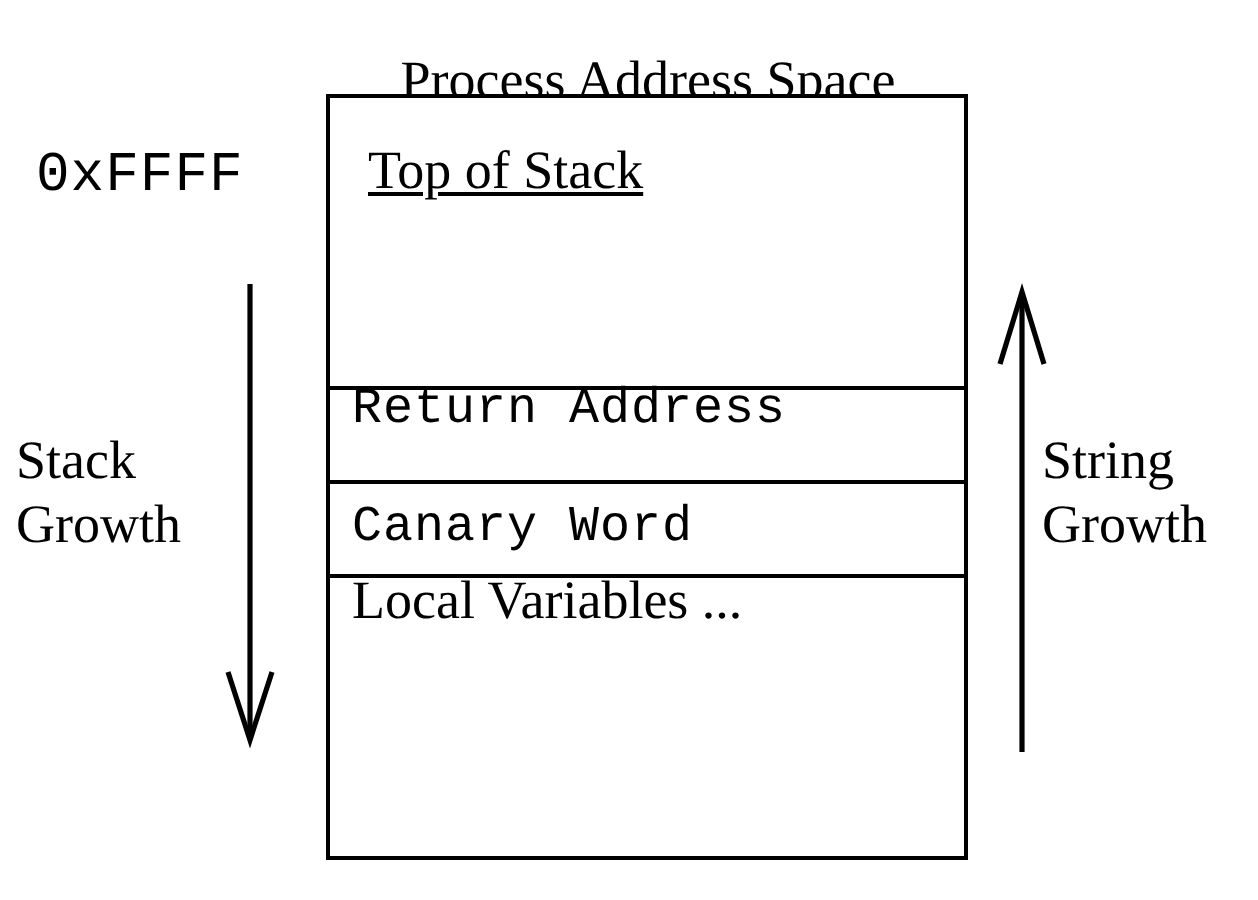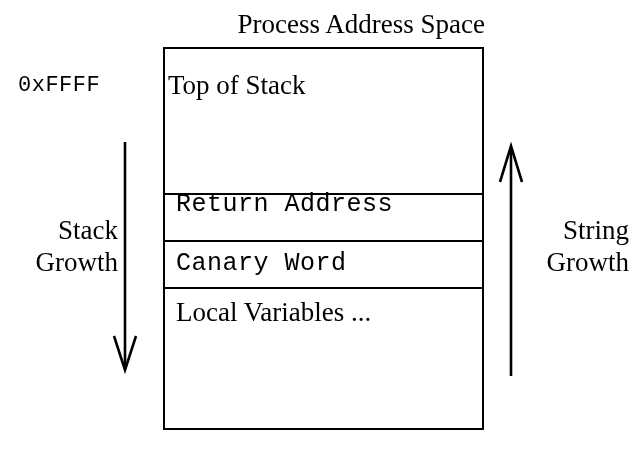--- a/index.html
+++ b/index.html
@@ -14,23 +14,23 @@
     background: #ffffff;
     overflow: hidden;
     font-family: "Liberation Serif", "DejaVu Serif", serif;
     color: #000000;
   }
 
   
   #diagram-title {
     position: absolute;
     left: 163px;
-    top: 8px;
+    top: 24px;
     width: 322px;
-    text-align: right;
+    text-align: center;
     font-family: "Liberation Serif", "DejaVu Serif", serif;
     font-size: 27px;
     line-height: 32px;
     white-space: nowrap;
     color: #000;
   }
 
   
   #address-space-box {
     position: absolute;
@@ -64,50 +64,50 @@
   .serif-text {
     font-family: "Liberation Serif", "DejaVu Serif", serif;
     font-size: 27px;
   }
   .mono-text {
     font-family: "Liberation Mono", "DejaVu Sans Mono", monospace;
     font-size: 25px;
     letter-spacing: 0.5px;
   }
 
-  #label-top-of-stack   { left: 168px; top: 70px;  }
+  #label-top-of-stack   { left: 184px; top: 70px; text-decoration: underline;  }
   #label-return-address { left: 176px; top: 190px; }
   #label-canary-word    { left: 176px; top: 249px; }
-  #label-local-vars     { left: 176px; top: 297px; text-align: right; }
+  #label-local-vars     { left: 176px; top: 285px; text-align: right; }
   #label-buffer         { left: 176px; top: 342px; }
 
   
   .addr-label {
     position: absolute;
     font-family: "Liberation Mono", "DejaVu Sans Mono", monospace;
-    font-size: 22px;
+    font-size: 28px;
     letter-spacing: 0.5px;
     white-space: nowrap;
     color: #000;
   }
   #addr-high { left: 18px; top: 73px;  }
   #addr-low  { left: 18px; top: 404px; }
 
   
   .growth-label {
     position: absolute;
-    text-align: right;
+    text-align: left;
     font-family: "Liberation Serif", "DejaVu Serif", serif;
     font-size: 27px;
     line-height: 32px;
     white-space: nowrap;
     color: #000;
   }
   #stack-growth-label  { left: 8px;   top: 214px; width: 110px; }
-  #string-growth-label { left: 521px; top: 214px; width: 108px; text-align: right; }
+  #string-growth-label { left: 521px; top: 214px; width: 108px; text-align: left; }
 
   .arrow-svg {
     position: absolute;
     overflow: visible;
   }
   #stack-growth-arrow  { left: 110px; top: 140px; }
   #string-growth-arrow { left: 496px; top: 140px; }
 </style>
 </head>
 <body>

